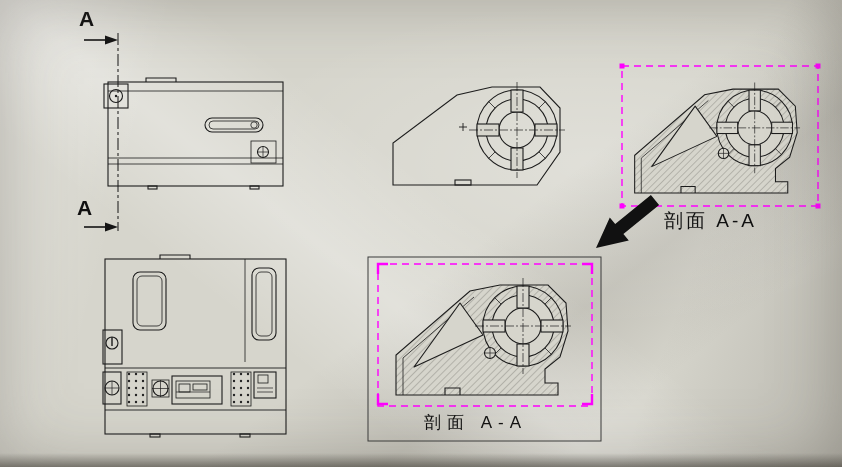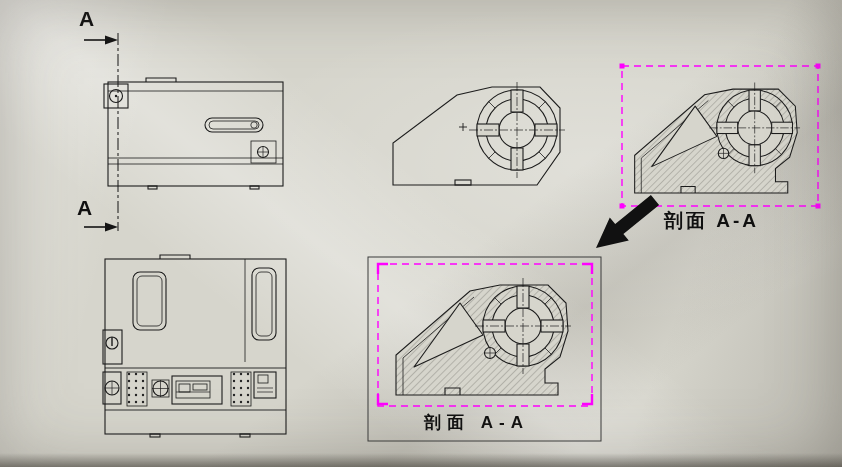--- a/index.html
+++ b/index.html
@@ -22,21 +22,21 @@
     content:"";position:absolute;inset:0;pointer-events:none;
     box-shadow:inset 0 0 70px rgba(82,78,68,0.35);
   }
   svg.layer{position:absolute;left:0;top:0;}
   .letter{
     position:absolute;color:#101010;font-weight:bold;font-size:21px;line-height:1;
   }
   .letter.top{left:79px;top:8px;}
   .letter.bottom{left:77px;top:197px;}
   .caption{
-    position:absolute;color:#101010;font-weight:bold;white-space:nowrap;
+    position:absolute;color:#101010;font-weight:normal;white-space:nowrap;
   }
   .caption.selected{left:664px;top:208px;font-size:19px;letter-spacing:3px;}
   .caption.framed{left:424px;top:411px;font-size:17px;letter-spacing:6px;}
 </style>
 </head>
 <body>
 
 <div class="canvas">
 
   <svg class="layer" width="842" height="467" viewBox="0 0 842 467">

